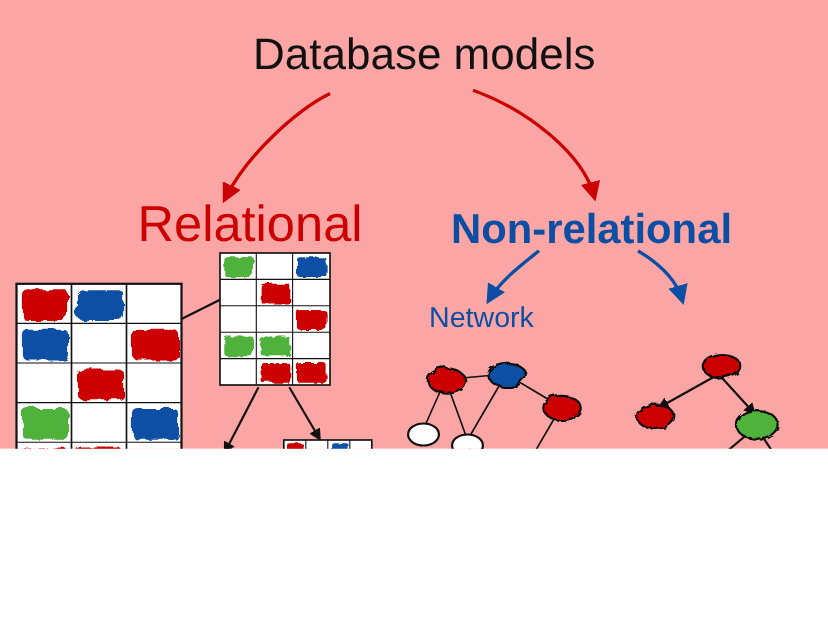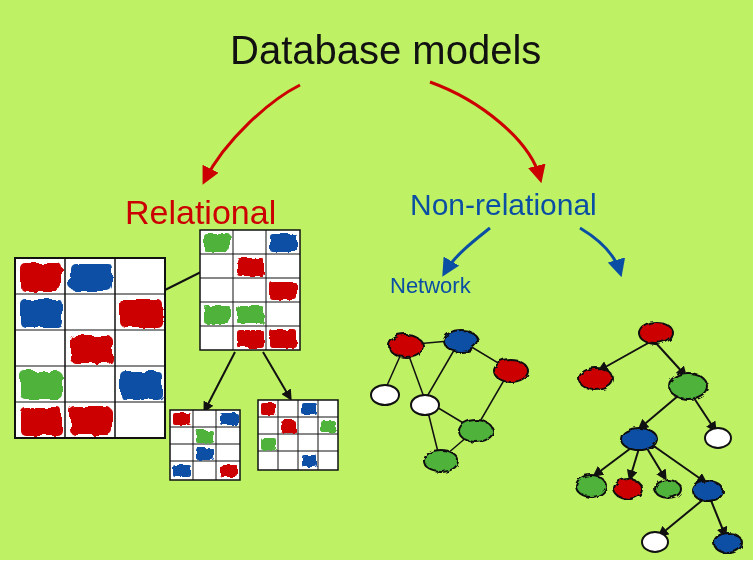--- a/index.html
+++ b/index.html
@@ -1,31 +1,31 @@
 <!DOCTYPE html>
 <html><head>
 <meta charset="utf-8">
 <style>
   html,body{margin:0;padding:0;background:#fff;font-family:Helvetica,Arial,sans-serif;}
-  .canvas{position:relative;width:753px;height:560px;background:#bef264;}
+  .canvas{position:relative;width:753px;height:408px;background:#fca5a5;}
   .lbl{position:absolute;white-space:nowrap;}
   svg{position:absolute;left:0;top:0;pointer-events:none;}
 </style>
 </head>
 <body>
 
 <div class="canvas">
 
   <div class="lbl" style="left:230px;top:28px;font-size:40px;color:#111;font-weight:500">Database models</div>
 
-  <div class="lbl" style="left: 125px; top: 193px; font-size: 34px; font-weight: 500; color: rgb(204, 0, 0);">Relational</div>
+  <div class="lbl" style="left: 125px; top: 176px; font-size: 46px; font-weight: 500; color: rgb(204, 0, 0);">Relational</div>
 
-  <div class="lbl" style="left: 410px; top: 188px; font-size: 30px; font-weight: 400; color: rgb(11, 79, 164);">Non-relational</div>
+  <div class="lbl" style="left: 410px; top: 188px; font-size: 38px; font-weight: 700; color: rgb(11, 79, 164);">Non-relational</div>
 
-  <div class="lbl" style="left: 390px; top: 273px; font-size: 22px; font-weight: 500; color: rgb(11, 79, 164);">Network</div>
+  <div class="lbl" style="left: 390px; top: 273px; font-size: 26px; font-weight: 500; color: rgb(11, 79, 164);">Network</div>
 
 
   <svg width="753" height="568">
     <defs>
       <marker id="arR" viewBox="0 0 10 10" refX="7" refY="5" markerWidth="6" markerHeight="6" orient="auto">
         <path d="M0 0 L10 5 L0 10 z" fill="#cc0000"></path>
       </marker>
       <marker id="arB" viewBox="0 0 10 10" refX="7" refY="5" markerWidth="6" markerHeight="6" orient="auto">
         <path d="M0 0 L10 5 L0 10 z" fill="#0b4fa4"></path>
       </marker>

